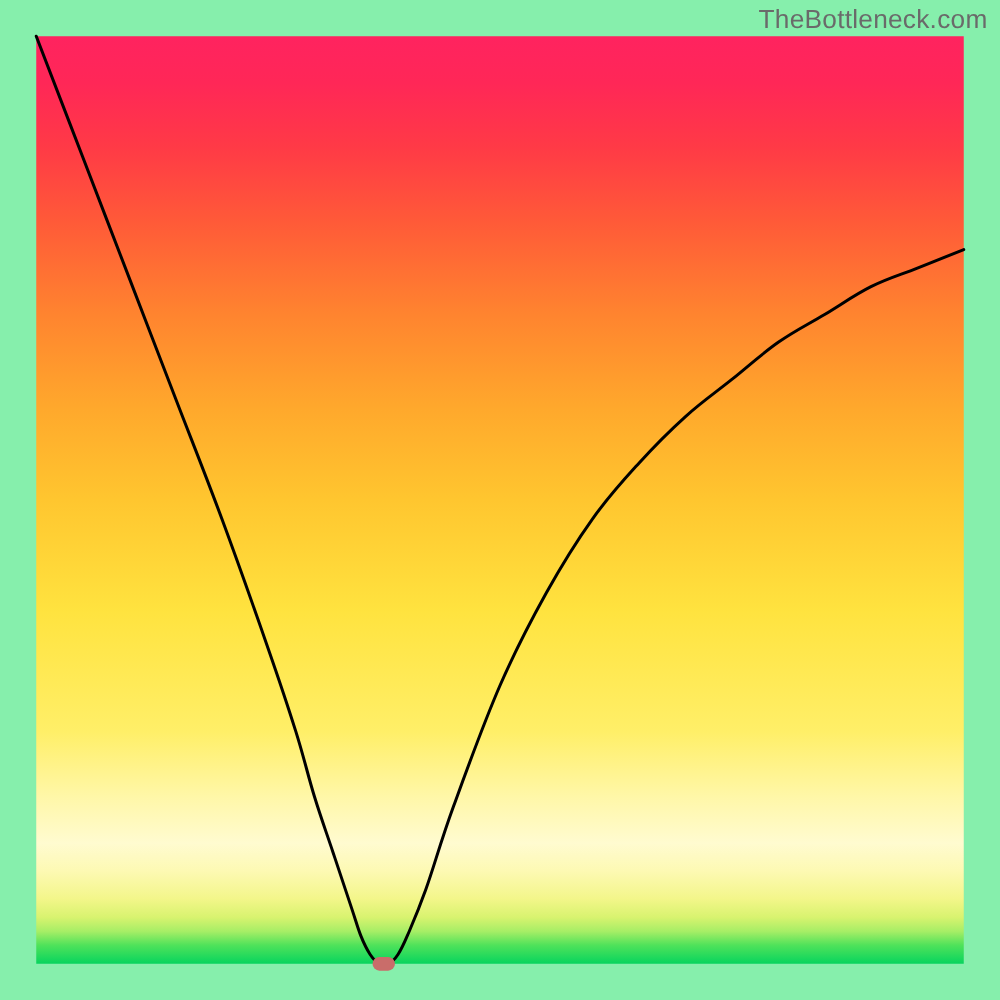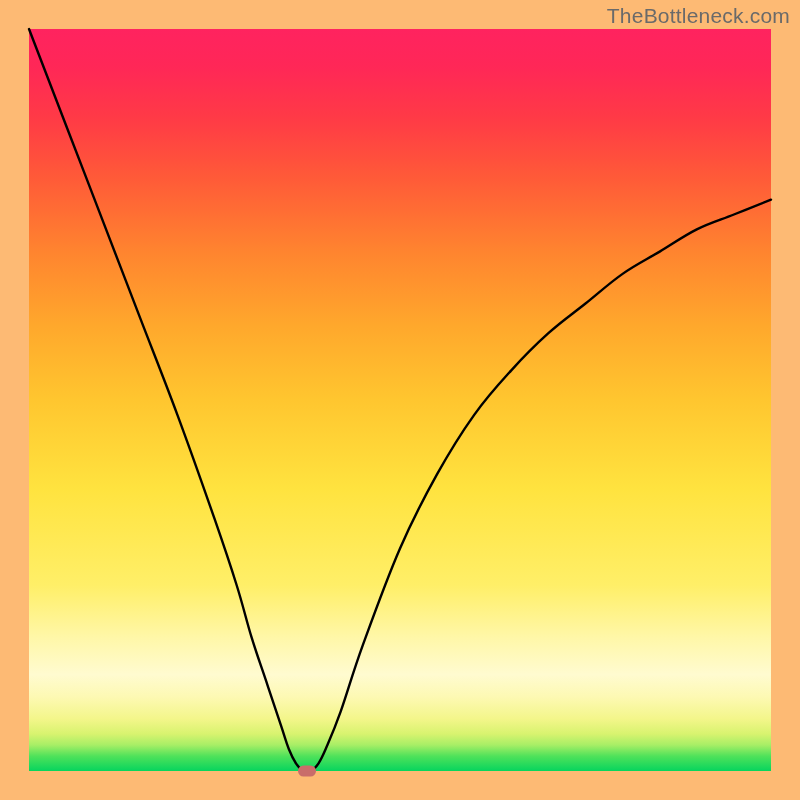--- a/index.html
+++ b/index.html
@@ -10,21 +10,21 @@
     background: #000;
     overflow: hidden;
     font-family: Arial, Helvetica, sans-serif;
   }
   .frame {
     position: absolute;
     left: 0;
     top: 0;
     width: 800px;
     height: 800px;
-    background: #fdba74;
+    background: #86efac;
   }
   .plot-area {
     position: absolute;
     left: 29px;
     top: 29px;
     width: 742px;
     height: 742px;
     
     background: linear-gradient(
       to top,

